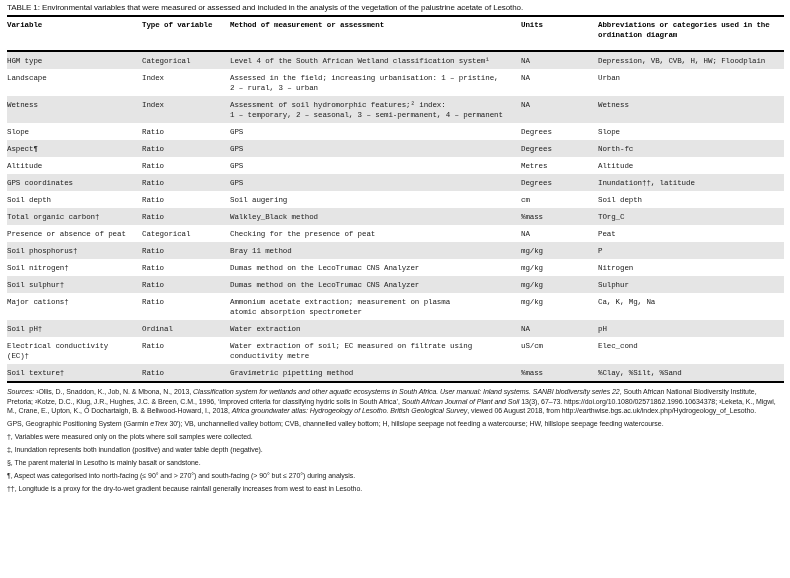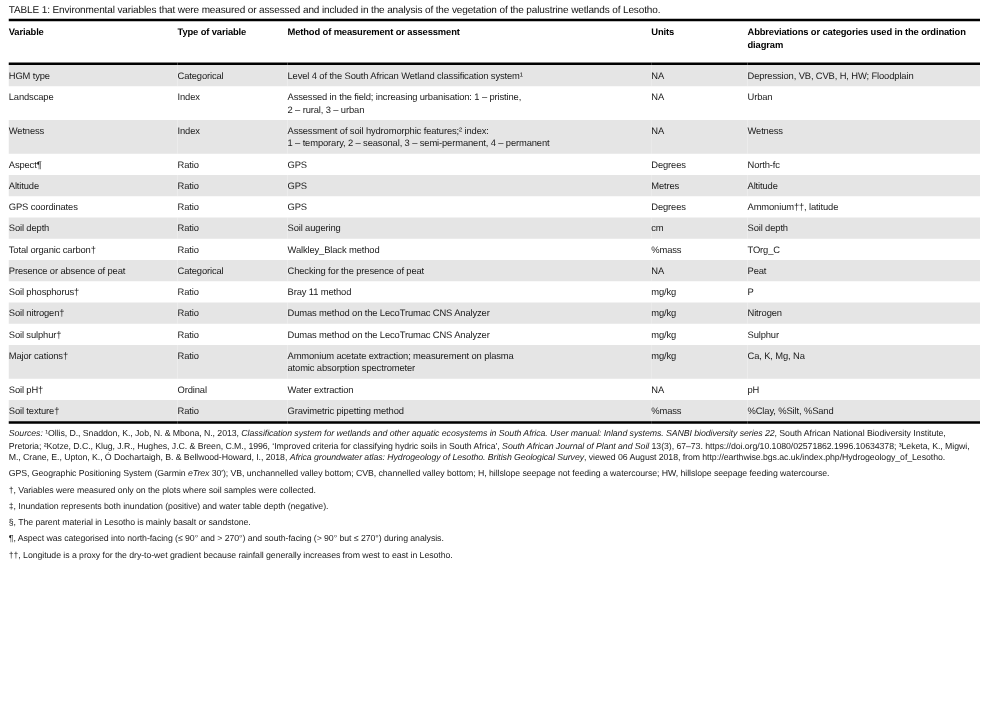--- a/index.html
+++ b/index.html
@@ -22,20 +22,21 @@
     color: #111;
     white-space: nowrap;
   }
   .caption .lbl { font-weight: normal; }
 
   table.env {
     width: 100%;
     border-collapse: collapse;
     table-layout: fixed;
     border-bottom: 2px solid #000;
+    font-family: Liberation Mono, monospace;
   }
   table.env th {
     text-align: left;
     vertical-align: top;
     font-weight: bold;
     font-size: 7.5px;
     line-height: 9.5px;
     letter-spacing: -0.1px;
     color: #000;
     padding: 4px 8px 10px 0;
@@ -72,21 +73,21 @@
     letter-spacing: -0.05px;
     margin-top: 4px;
   }
 </style>
 </head>
 <body style="--row-shade: #e5e5e5;">
 
 <div class="page">
 
   <div class="caption">
-    <span class="lbl">TABLE 1:</span><span> Environmental variables that were measured or assessed and included in the analysis of the vegetation of the palustrine wetlands of Lesotho.</span>
+    <span class="lbl">TABLE 1:</span><span> Environmental variables that were measured or assessed and included in the analysis of the vegetation of the palustrine acetate of Lesotho.</span>
   </div>
 
   <table class="env">
     <colgroup>
       <col style="width:135px">
       <col style="width:88px">
       <col style="width:291px">
       <col style="width:77px">
       <col>
     </colgroup>
@@ -117,39 +118,46 @@
         </tr>
         <tr>
           <td>Wetness</td>
           <td>Index</td>
           <td>Assessment of soil hydromorphic features;² index:
 1 – temporary, 2 – seasonal, 3 – semi-permanent, 4 – permanent</td>
           <td>NA</td>
           <td>Wetness</td>
         </tr>
         <tr>
+          <td>Slope</td>
+          <td>Ratio</td>
+          <td>GPS</td>
+          <td>Degrees</td>
+          <td>Slope</td>
+        </tr>
+        <tr>
           <td>Aspect¶</td>
           <td>Ratio</td>
           <td>GPS</td>
           <td>Degrees</td>
           <td>North-fc</td>
         </tr>
         <tr>
           <td>Altitude</td>
           <td>Ratio</td>
           <td>GPS</td>
           <td>Metres</td>
           <td>Altitude</td>
         </tr>
         <tr>
           <td>GPS coordinates</td>
           <td>Ratio</td>
           <td>GPS</td>
           <td>Degrees</td>
-          <td>Ammonium††, latitude</td>
+          <td>Inundation††, latitude</td>
         </tr>
         <tr>
           <td>Soil depth</td>
           <td>Ratio</td>
           <td>Soil augering</td>
           <td>cm</td>
           <td>Soil depth</td>
         </tr>
         <tr>
           <td>Total organic carbon†</td>
@@ -193,20 +201,28 @@
 atomic absorption spectrometer</td>
           <td>mg/kg</td>
           <td>Ca, K, Mg, Na</td>
         </tr>
         <tr>
           <td>Soil pH†</td>
           <td>Ordinal</td>
           <td>Water extraction</td>
           <td>NA</td>
           <td>pH</td>
+        </tr>
+        <tr>
+          <td>Electrical conductivity (EC)†</td>
+          <td>Ratio</td>
+          <td>Water extraction of soil; EC measured on filtrate using
+conductivity metre</td>
+          <td>uS/cm</td>
+          <td>Elec_cond</td>
         </tr>
         <tr>
           <td>Soil texture†</td>
           <td>Ratio</td>
           <td>Gravimetric pipetting method</td>
           <td>%mass</td>
           <td>%Clay, %Silt, %Sand</td>
         </tr>
       </tbody>
   </table>

